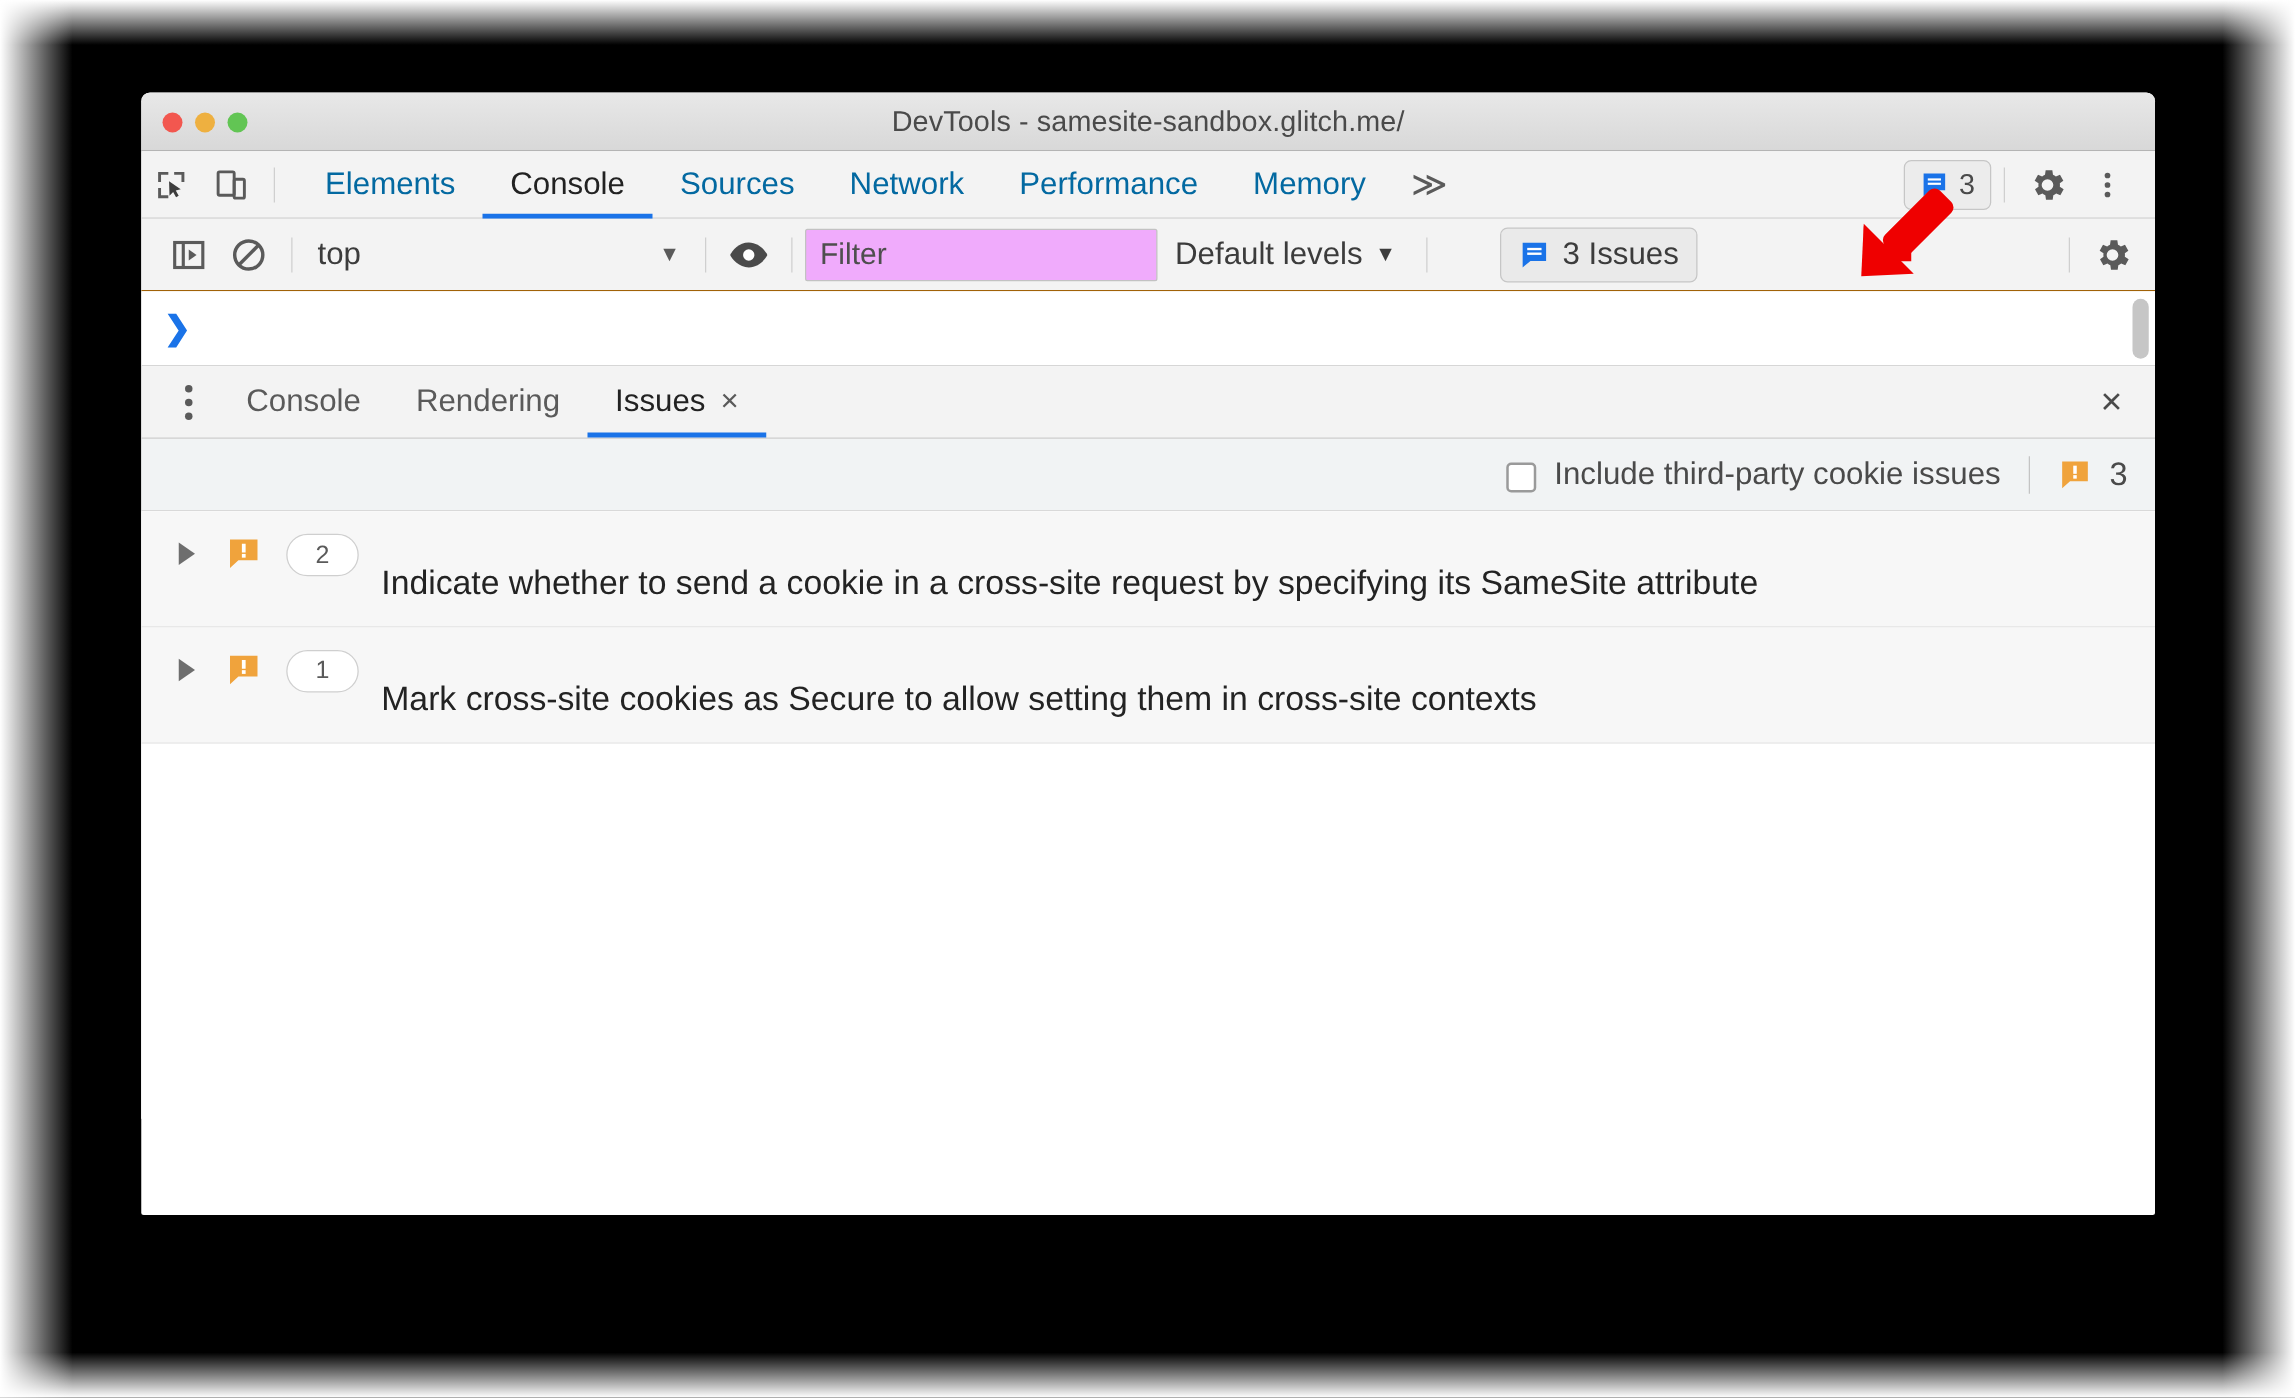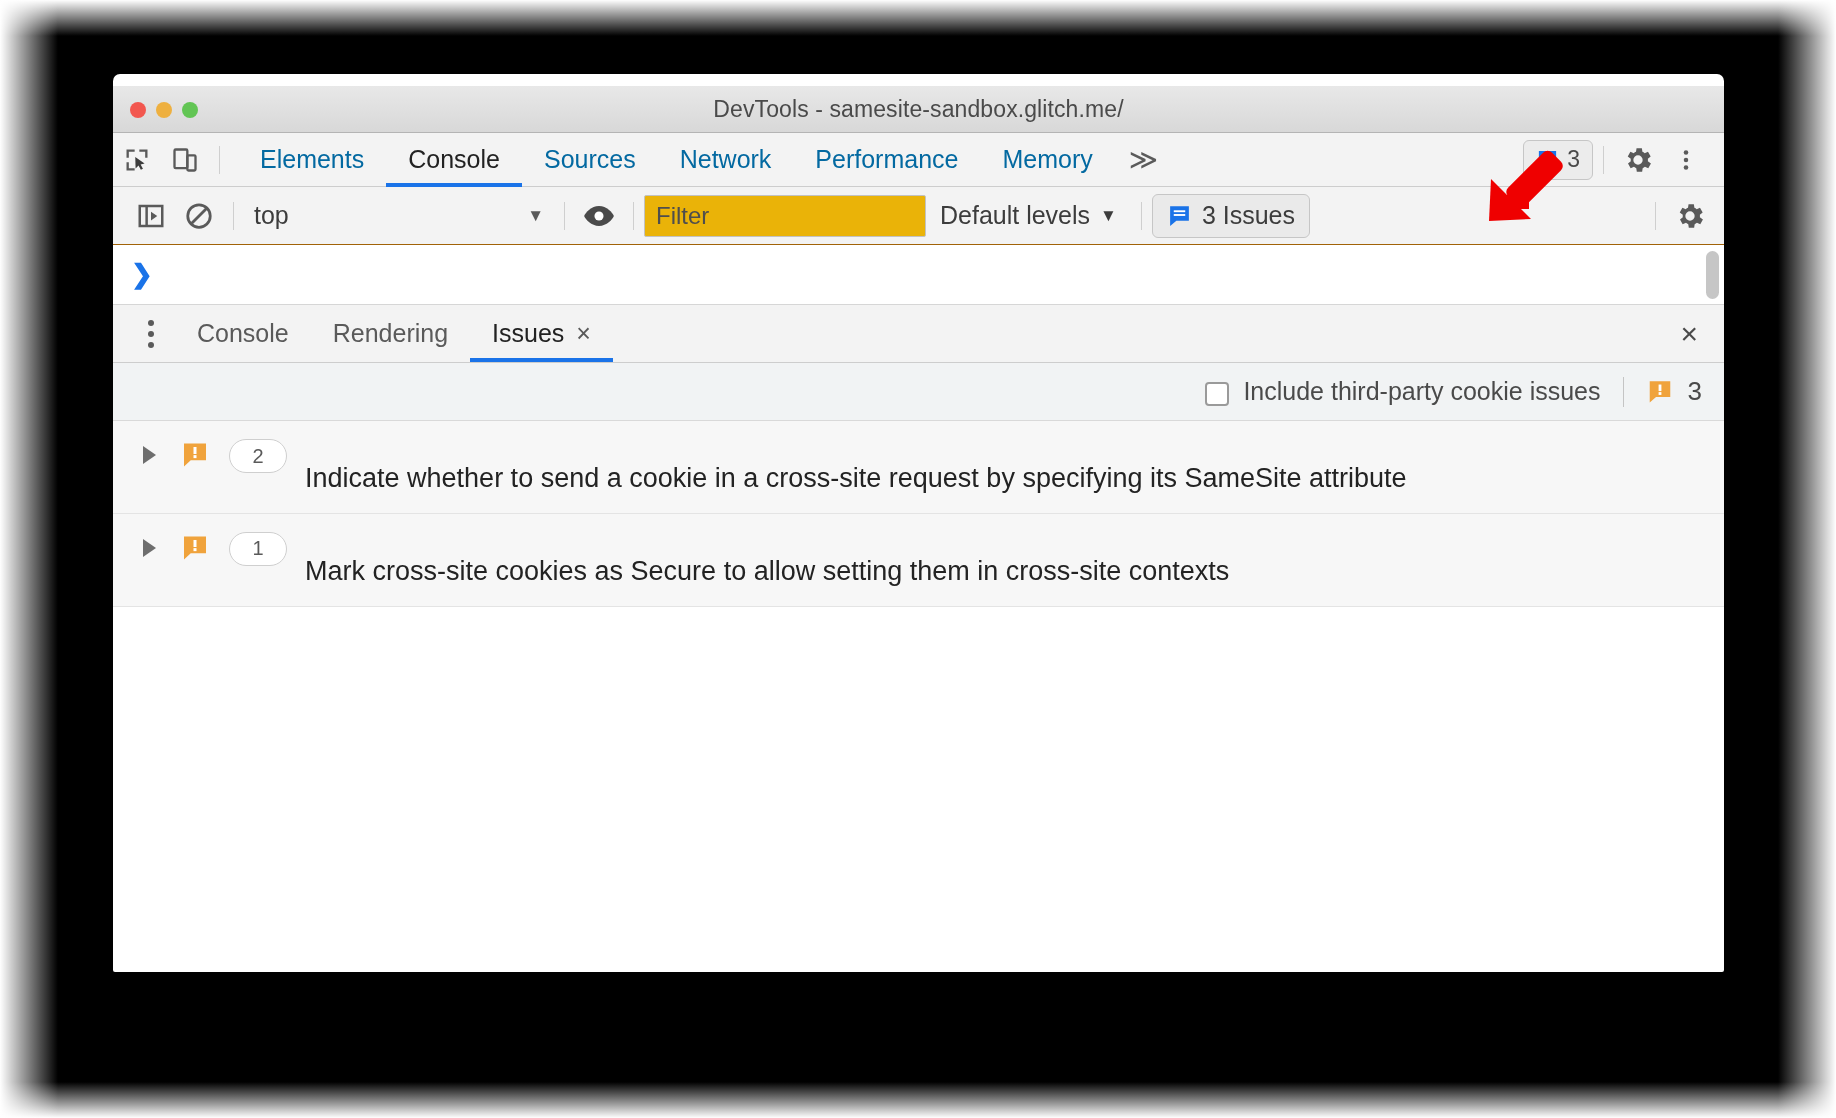--- a/index.html
+++ b/index.html
@@ -43,21 +43,21 @@
     border-radius: 7px 7px 2px 2px;
     overflow: hidden;
   }
 
   
   .titlebar {
     position: relative;
     height: 47px;
     background: linear-gradient(to bottom, #e8e8e8 0%, #d8d8d8 100%);
     border-bottom: 1px solid #b4b4b4;
-    display: flex; align-items: center; margin-top: 12px;
+    display: flex; align-items: center;
   }
   .traffic { position: absolute; left: 17px; top: 16px; display: flex; gap: 10px; }
   .light { width: 16px; height: 16px; border-radius: 50%; }
   .light.red    { background: #f2574f; }
   .light.yellow { background: #eeb040; }
   .light.green  { background: #62c554; }
   .title-text {
     width: 100%; text-align: center;
     font-size: 23px; color: #4a4a4a; letter-spacing: 0.1px;
   }
@@ -105,35 +105,35 @@
     display: flex; align-items: center; padding-left: 14px;
   }
   .ctx-select {
     display: flex; align-items: center;
     width: 310px; height: 40px; padding: 0 10px;
     font-size: 25px; color: #3c3c3c;
   }
   .ctx-arrow { margin-left: auto; font-size: 17px; color: #5a5a5a; }
   .filter-input {
     width: 282px; height: 42px;
-    border: 1px solid #c2c2c2; background: #eab308;
+    border: 1px solid #c2c2c2; background: #f0abfc;
     font-size: 24px; color: #333; padding: 0 11px;
     font-family: "Liberation Sans", sans-serif;
     border-radius: 2px; outline: none;
   }
   .filter-input::placeholder { color: #4e4e4e; }
   .levels {
     display: flex; align-items: center; gap: 10px;
     font-size: 25px; color: #3c3c3c; padding: 0 14px;
   }
   .issues-pill {
     display: flex; align-items: center; gap: 10px;
     border: 1px solid #c6c6c6; border-radius: 6px; background: #eaeaea;
     height: 44px; padding: 0 14px;
-    font-size: 25px; color: #3c3c3c;
+    font-size: 25px; color: #3c3c3c; margin-left: 48px;
   }
 
   
   .console-area {
     position: relative; height: 60px; background: #fff;
     border-bottom: 1px solid #d6d6d6;
     display: flex; align-items: center; padding-left: 18px;
   }
   .prompt-chevron { color: #1a73e8; font-size: 26px; font-weight: bold; }
   .vscroll {

